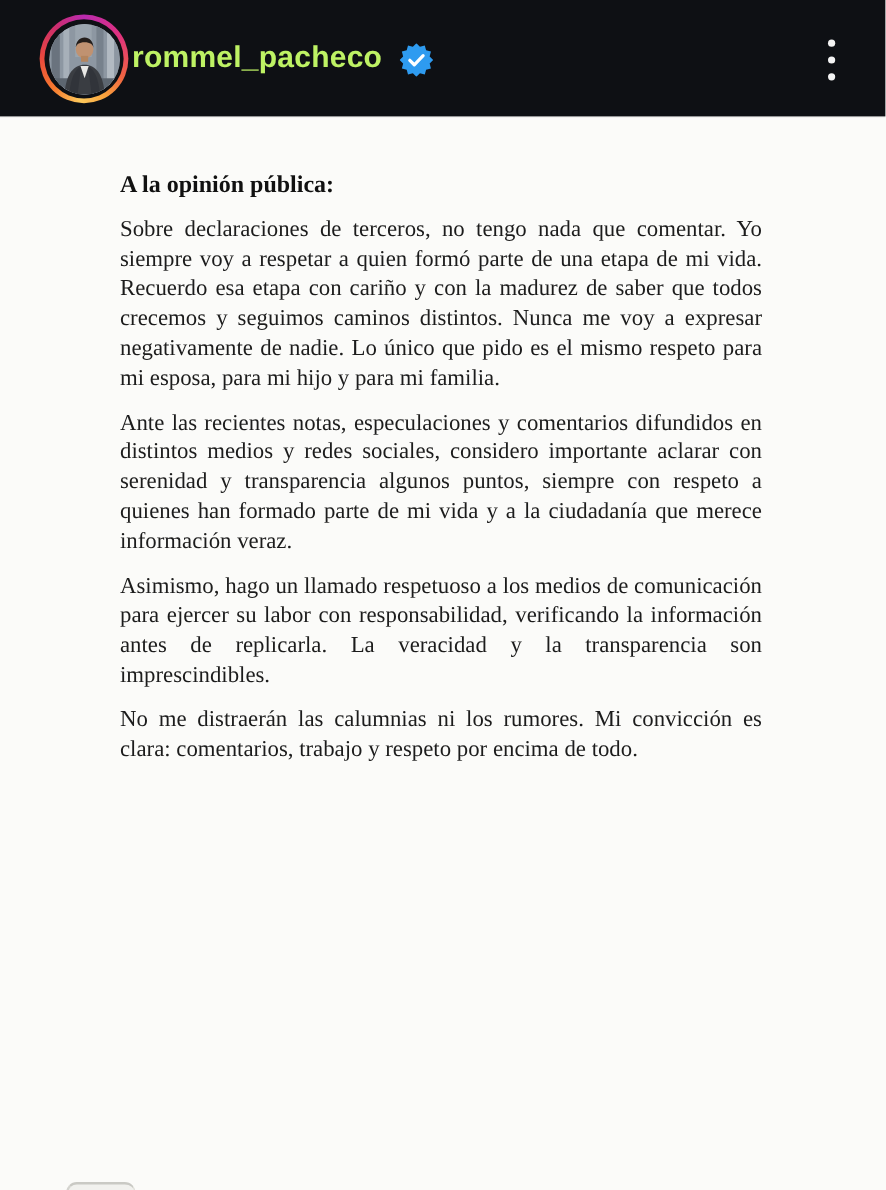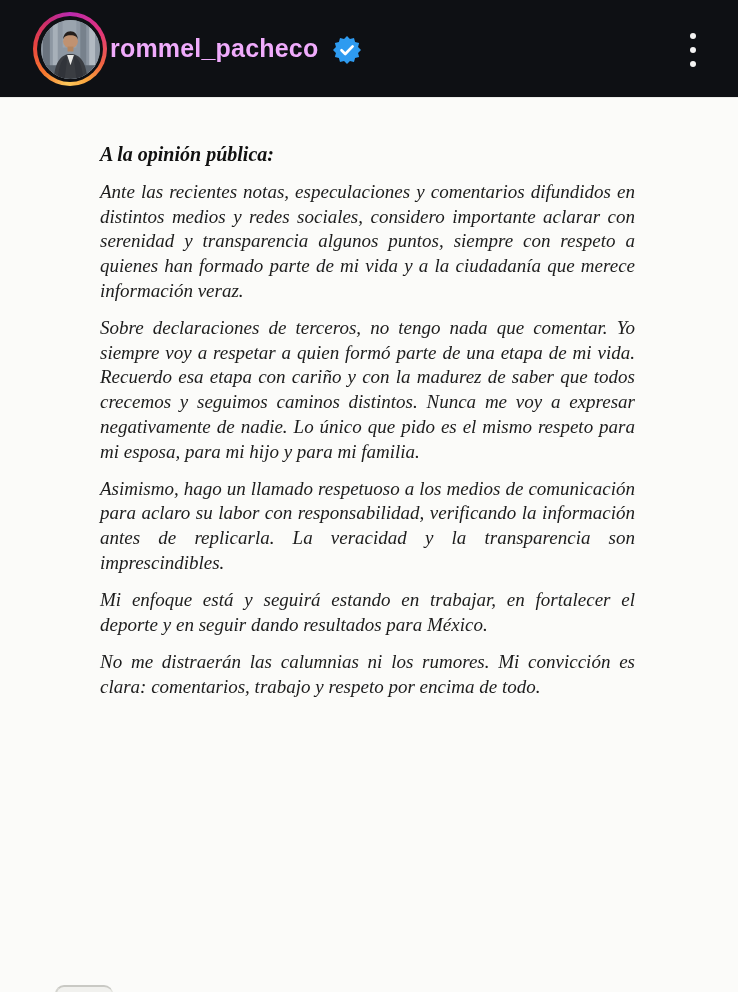--- a/index.html
+++ b/index.html
@@ -53,21 +53,21 @@
     background: #8a95a0;
   }
   .avatar svg { display: block; }
 
   .username {
     position: absolute;
     left: 110px; top: 33px;
     font-size: 25px;
     font-weight: 700;
     letter-spacing: 0.2px;
-    color: #f0abfc;
+    color: #bef264;
     line-height: 30px;
     cursor: pointer;
     white-space: nowrap;
   }
   .verified {
     position: absolute;
     left: 333px; top: 36px;
     width: 28px; height: 28px;
   }
 
@@ -90,21 +90,20 @@
   
   .sheet {
     position: absolute;
     top: 97px; left: 0;
     width: 738px;
     height: 895px;
     background: #fbfbf9;
     border-top: 1px solid #ececea;
     box-sizing: border-box;
     overflow: hidden;
-    font-style: italic;
   }
   .doc {
     margin: 43px 103px 0 100px;
     font-family: "Liberation Serif", serif;
     color: #1c1c1c;
   }
   .doc-title {
     font-size: 20px;
     font-weight: 700;
     line-height: 26px;
@@ -178,21 +177,20 @@
   <div class="kebab">
     <span class="dot"></span>
     <span class="dot"></span>
     <span class="dot"></span>
   </div>
 </div>
 
 <div class="sheet">
   <div class="doc">
     <div class="doc-title">A la opinión pública:</div>
+    <p>Sobre declaraciones de terceros, no tengo nada que comentar. Yo siempre voy a respetar a quien formó parte de una etapa de mi vida. Recuerdo esa etapa con cariño y con la madurez de saber que todos crecemos y seguimos caminos distintos. Nunca me voy a expresar negativamente de nadie. Lo único que pido es el mismo respeto para mi esposa, para mi hijo y para mi familia.</p>
     <p>Ante las recientes notas, especulaciones y comentarios difundidos en distintos medios y redes sociales, considero importante aclarar con serenidad y transparencia algunos puntos, siempre con respeto a quienes han formado parte de mi vida y a la ciudadanía que merece información veraz.</p>
-    <p>Sobre declaraciones de terceros, no tengo nada que comentar. Yo siempre voy a respetar a quien formó parte de una etapa de mi vida. Recuerdo esa etapa con cariño y con la madurez de saber que todos crecemos y seguimos caminos distintos. Nunca me voy a expresar negativamente de nadie. Lo único que pido es el mismo respeto para mi esposa, para mi hijo y para mi familia.</p>
-    <p>Asimismo, hago un llamado respetuoso a los medios de comunicación para aclaro su labor con responsabilidad, verificando la información antes de replicarla. La veracidad y la transparencia son imprescindibles.</p>
-    <p>Mi enfoque está y seguirá estando en trabajar, en fortalecer el deporte y en seguir dando resultados para México.</p>
+    <p>Asimismo, hago un llamado respetuoso a los medios de comunicación para ejercer su labor con responsabilidad, verificando la información antes de replicarla. La veracidad y la transparencia son imprescindibles.</p>
     <p>No me distraerán las calumnias ni los rumores. Mi convicción es clara: comentarios, trabajo y respeto por encima de todo.</p>
   </div>
 </div>
 
 <div class="bottom-peek"></div>
 
 </body></html>

